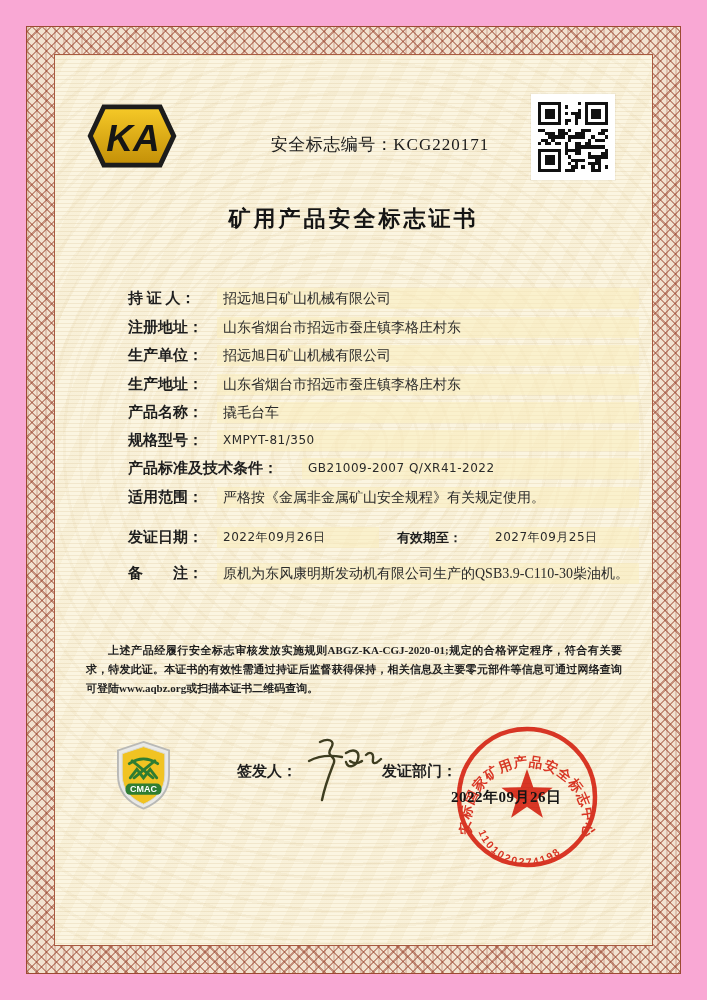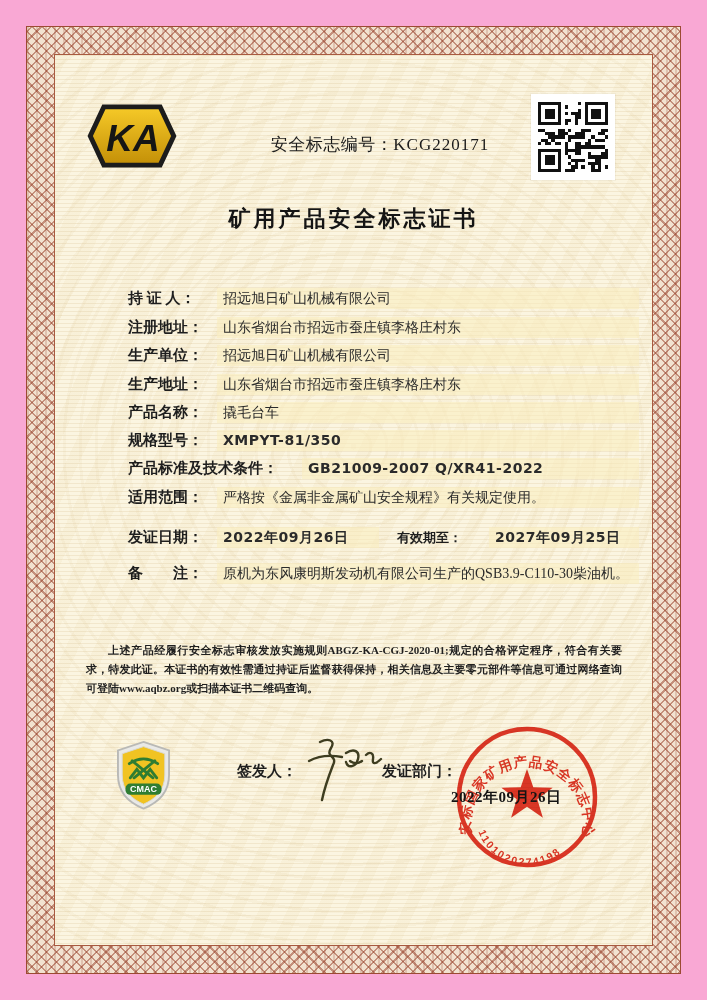--- a/index.html
+++ b/index.html
@@ -31,21 +31,21 @@
   .title{position:absolute;left:0;right:0;top:204px;margin:0;text-align:center;
     font-family:"Liberation Sans","DejaVu Sans",sans-serif;font-size:22px;font-weight:bold;
     letter-spacing:3px;color:#151515;}
   
   .row{position:absolute;left:86px;right:68px;display:flex;align-items:flex-start;line-height:21px;margin-left:42px;}
   .lbl{flex:0 0 89px;white-space:nowrap;font-weight:600;font-size:15px;color:#1e1e1e;}
   .row.wide .lbl{flex:0 0 174px;}
   .lbl2{flex:0 0 92px;margin-left:18px;white-space:nowrap;font-weight:600;font-size:13px;color:#1e1e1e;}
   .val{flex:1;font-size:14px;color:#2a2a2a;background:rgba(250,236,190,.55);padding:0 6px;min-height:21px;}
   .v-fixed{flex:0 0 150px;}
-  .latin{font-family:"DejaVu Sans","Liberation Sans",sans-serif;font-weight:bold;font-size:14px;letter-spacing:.5px;}
+  .latin{font-family:"DejaVu Sans","Liberation Sans",sans-serif;font-weight:normal;font-size:12px;letter-spacing:.5px;}
   
   .statement{position:absolute;left:86px;width:536px;top:641px;margin:0;
     font-size:11px;line-height:19px;font-weight:600;color:#1f1f1f;
     text-indent:2em;text-align:justify;}
   
   .cmac-badge{position:absolute;left:112px;top:740px;width:63px;height:70px;}
   .signer-label,.dept-label{position:absolute;top:762px;font-weight:600;font-size:15px;color:#1e1e1e;white-space:nowrap;}
   .signer-label{left:237px;}
   .dept-label{left:382px;}
   .signature{position:absolute;left:296px;top:728px;width:92px;height:86px;}

